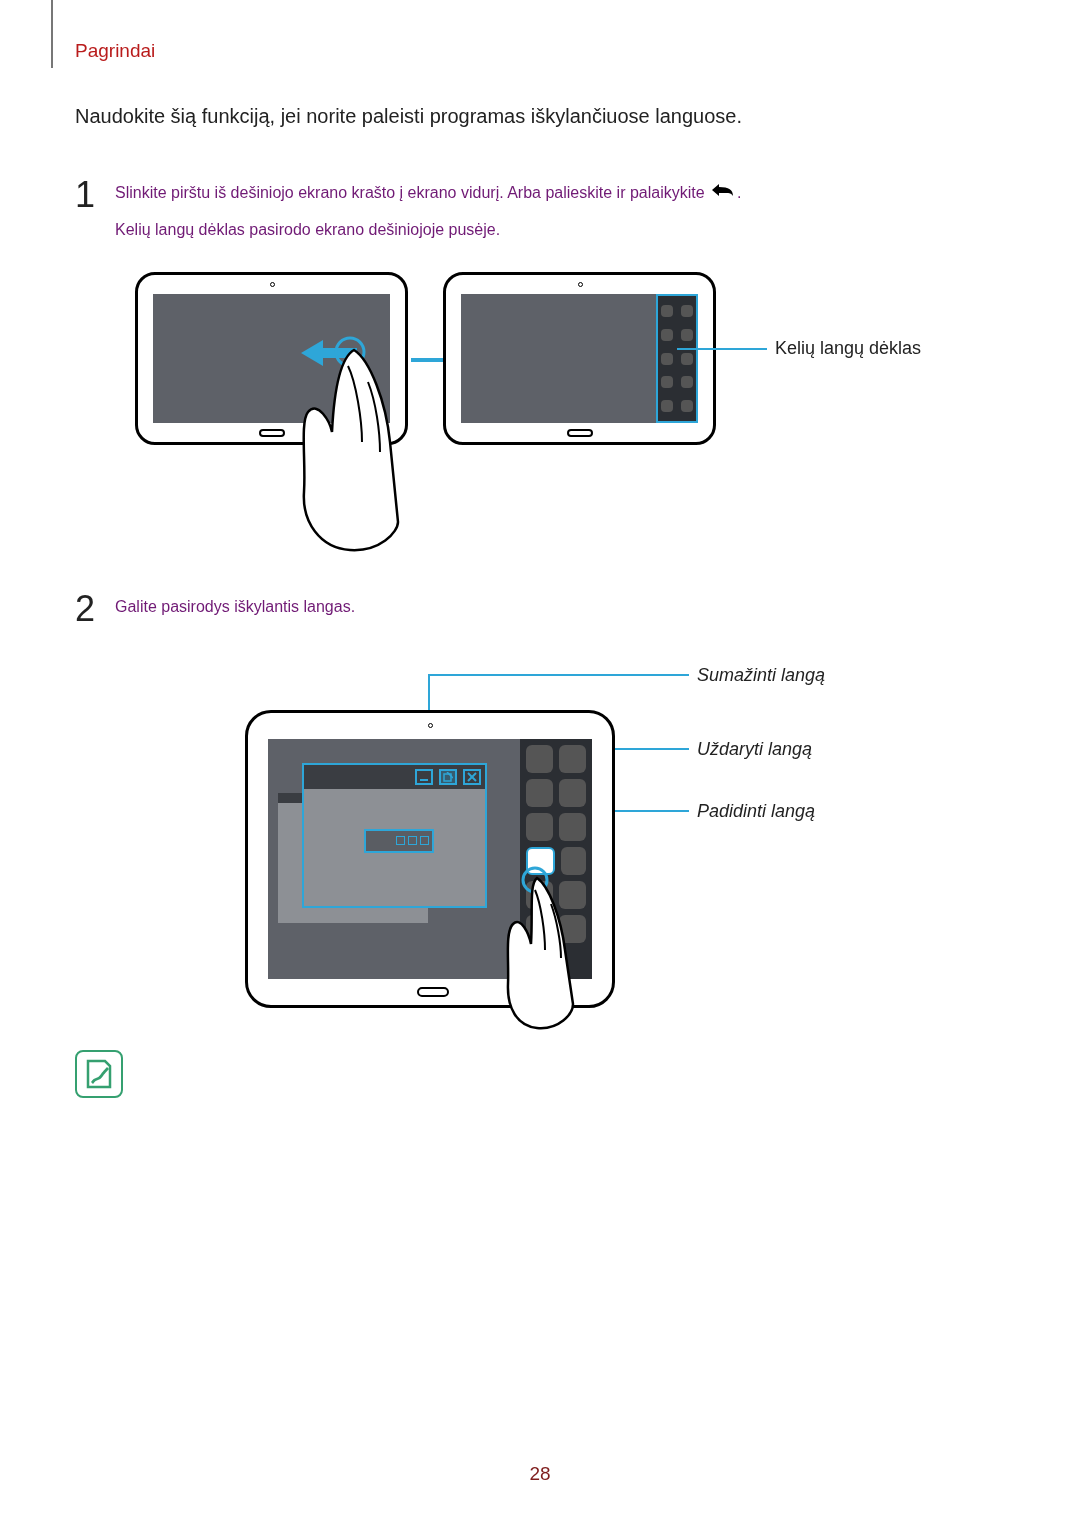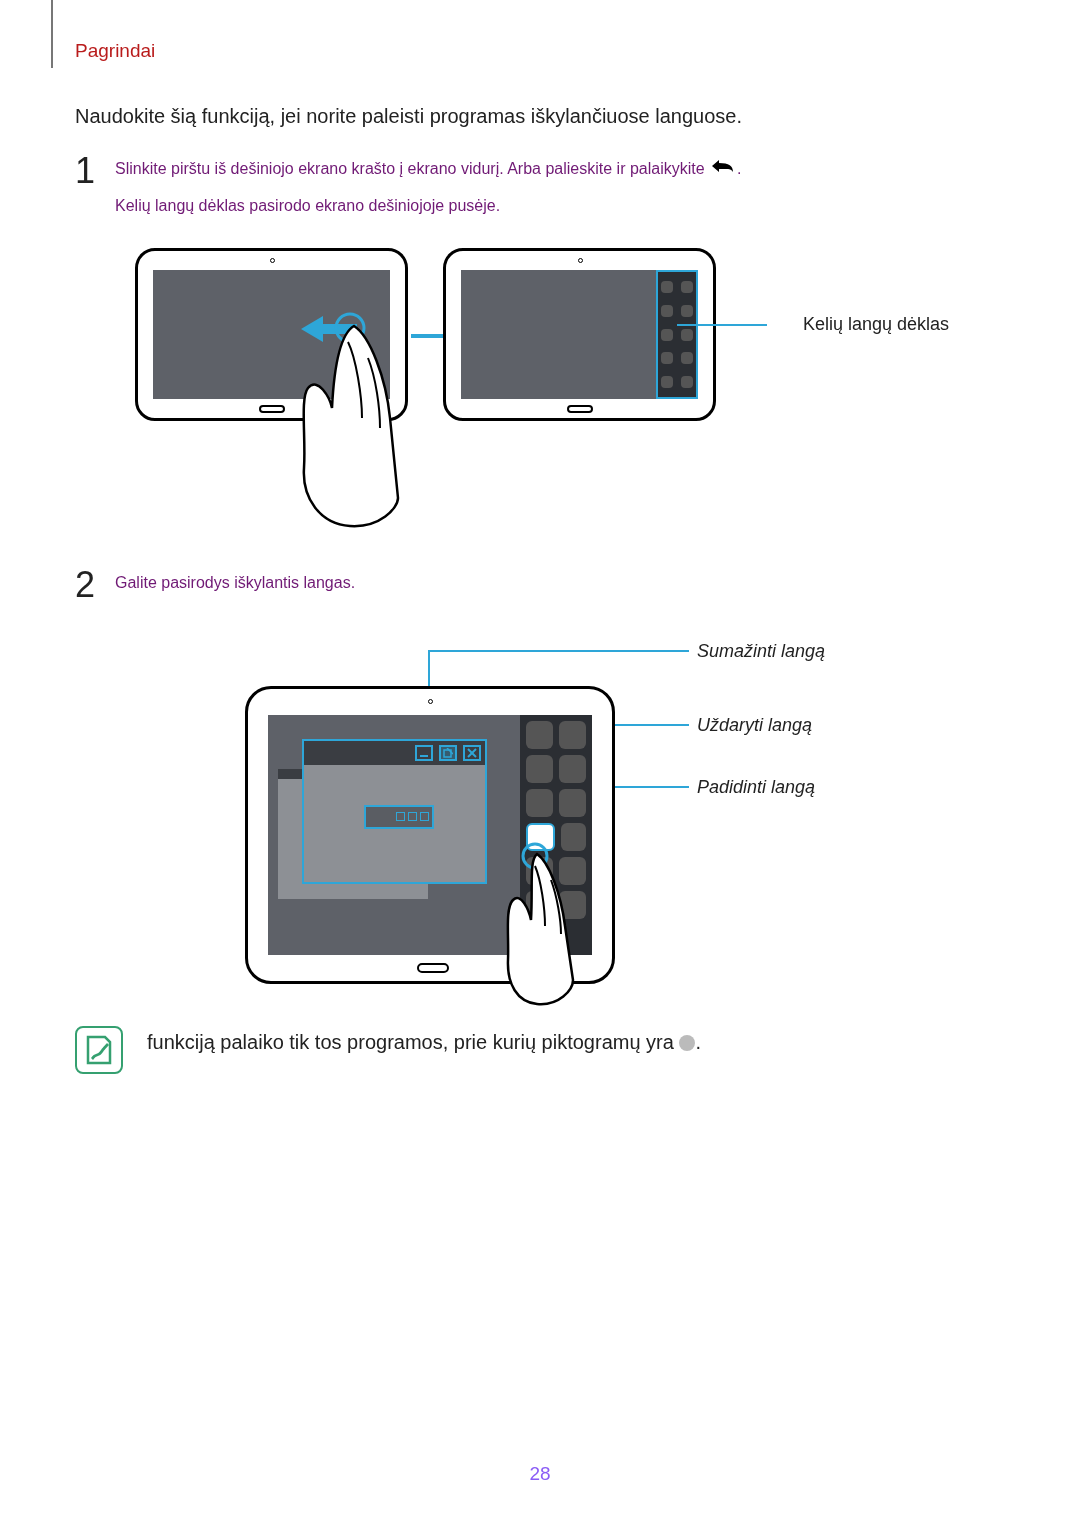--- a/index.html
+++ b/index.html
@@ -34,21 +34,21 @@
   }
   h1 {
     font-size: 30px;
     font-weight: bold;
     color: #b15876;
     margin-bottom: 18px;
   }
   .intro {
     font-size: 20px;
     color: #222;
-    margin-bottom: 24px;
+    margin-bottom: 48px;
   }
   .step {
     display: flex;
     margin-bottom: 20px;
   }
   .step-num {
     font-size: 36px;
     font-weight: 300;
     color: #222;
     width: 40px;
@@ -135,21 +135,21 @@
     left: 296px; top: 77px;
   }
   .leader1 {
     position: absolute;
     left: 562px; top: 76px;
     width: 90px; height: 2px;
     background: #2ea6d8;
   }
   .label1 {
     position: absolute;
-    left: 688px; top: 66px;
+    left: 660px; top: 66px;
     font-size: 18px;
     color: #222;
   }
   
   .fig2 {
     position: relative;
     height: 380px;
     margin-left: 150px;
     margin-bottom: 20px;
   }
@@ -265,21 +265,21 @@
     background: #bbb;
     border-radius: 50%;
     vertical-align: middle;
   }
   .pagenum {
     position: absolute;
     bottom: 42px;
     left: 0; width: 1080px;
     text-align: center;
     font-size: 19px;
-    color: #8b5cf6;
+    color: #7f1d1d;
   }
 </style>
 </head>
 <body>
 
 <div class="margin-line"></div>
 <div class="header-text">Pagrindai</div>
 
 <div class="content">
   <p class="intro">Naudokite šią funkciją, jei norite paleisti programas iškylančiuose languose.</p>
@@ -436,18 +436,17 @@
   </div>
 
   <div class="note">
     <div class="note-icon">
       <svg width="32" height="32" viewBox="0 0 32 32">
         <path d="M5 3 L22 3 L27 8 L27 29 L5 29 Z" fill="none" stroke="#35a070" stroke-width="2.5"></path>
         <path d="M8 24 C12 18 14 22 18 16 C20 13 24 9 24 9 L26 11 C26 11 22 15 20 18 C16 24 14 20 10 26 Z" fill="#35a070"></path>
       </svg>
     </div>
     <div class="note-text">
-      <div><span>funkciją palaiko tik tos programos, prie kurių piktogramų yra </span><span class="inline-dot"></span><span>.</span></div>
     </div>
   </div>
 </div>
 
 <div class="pagenum">28</div>
 
 </body></html>

